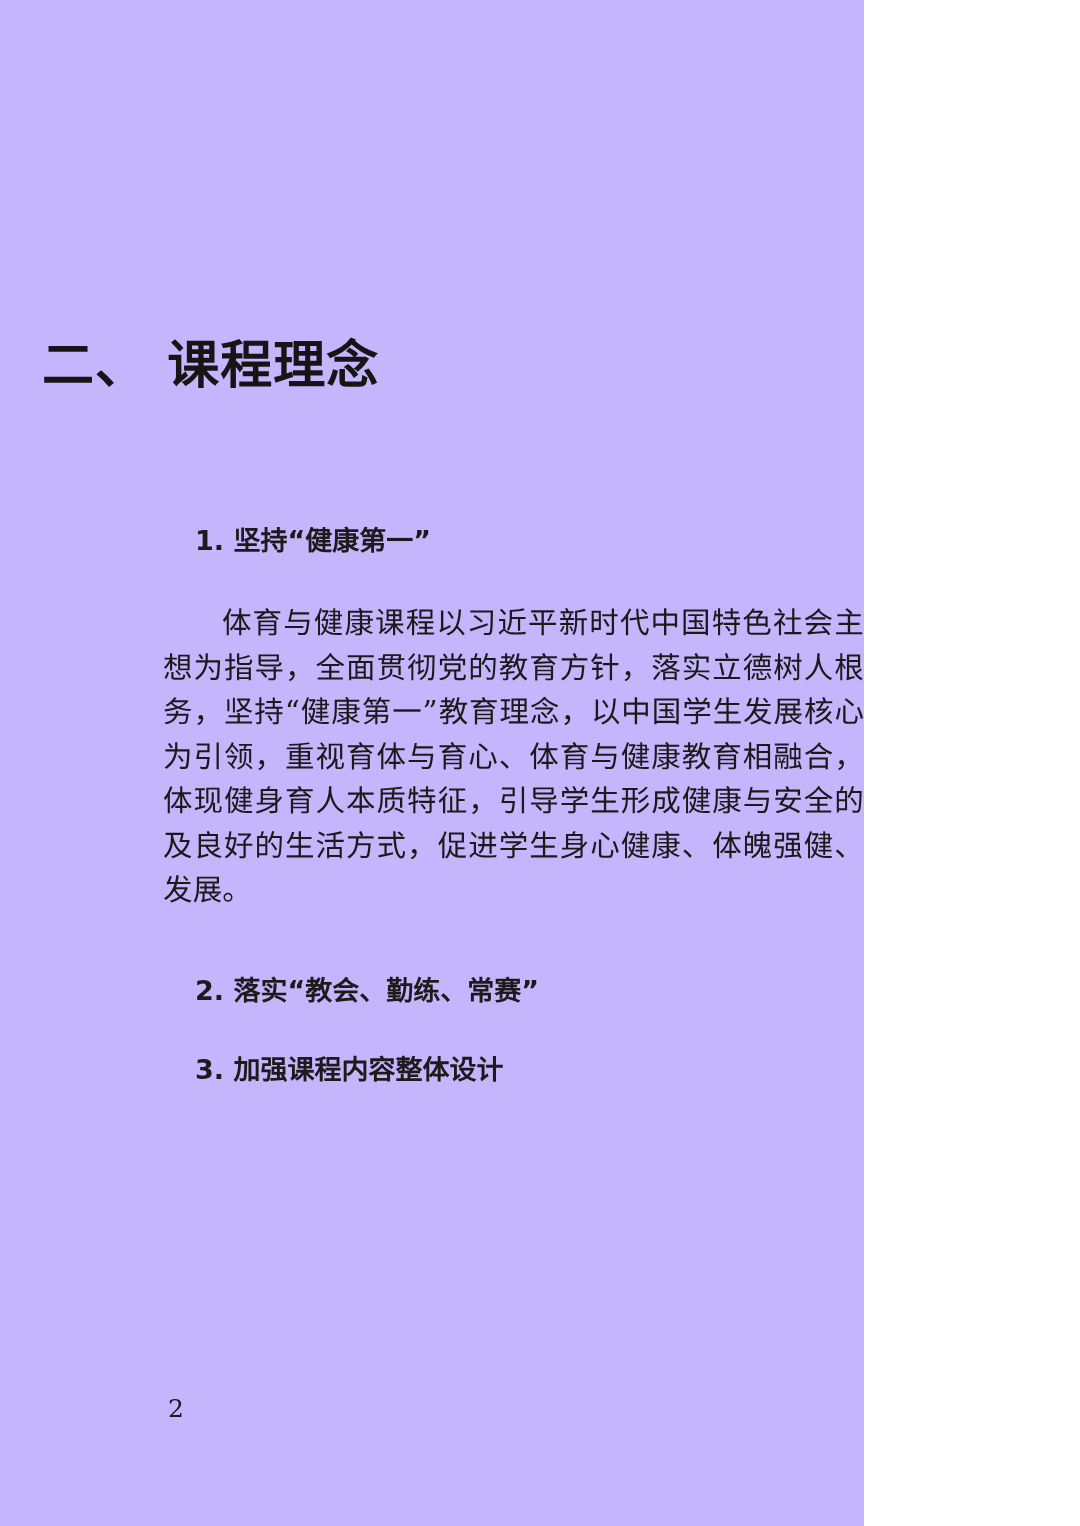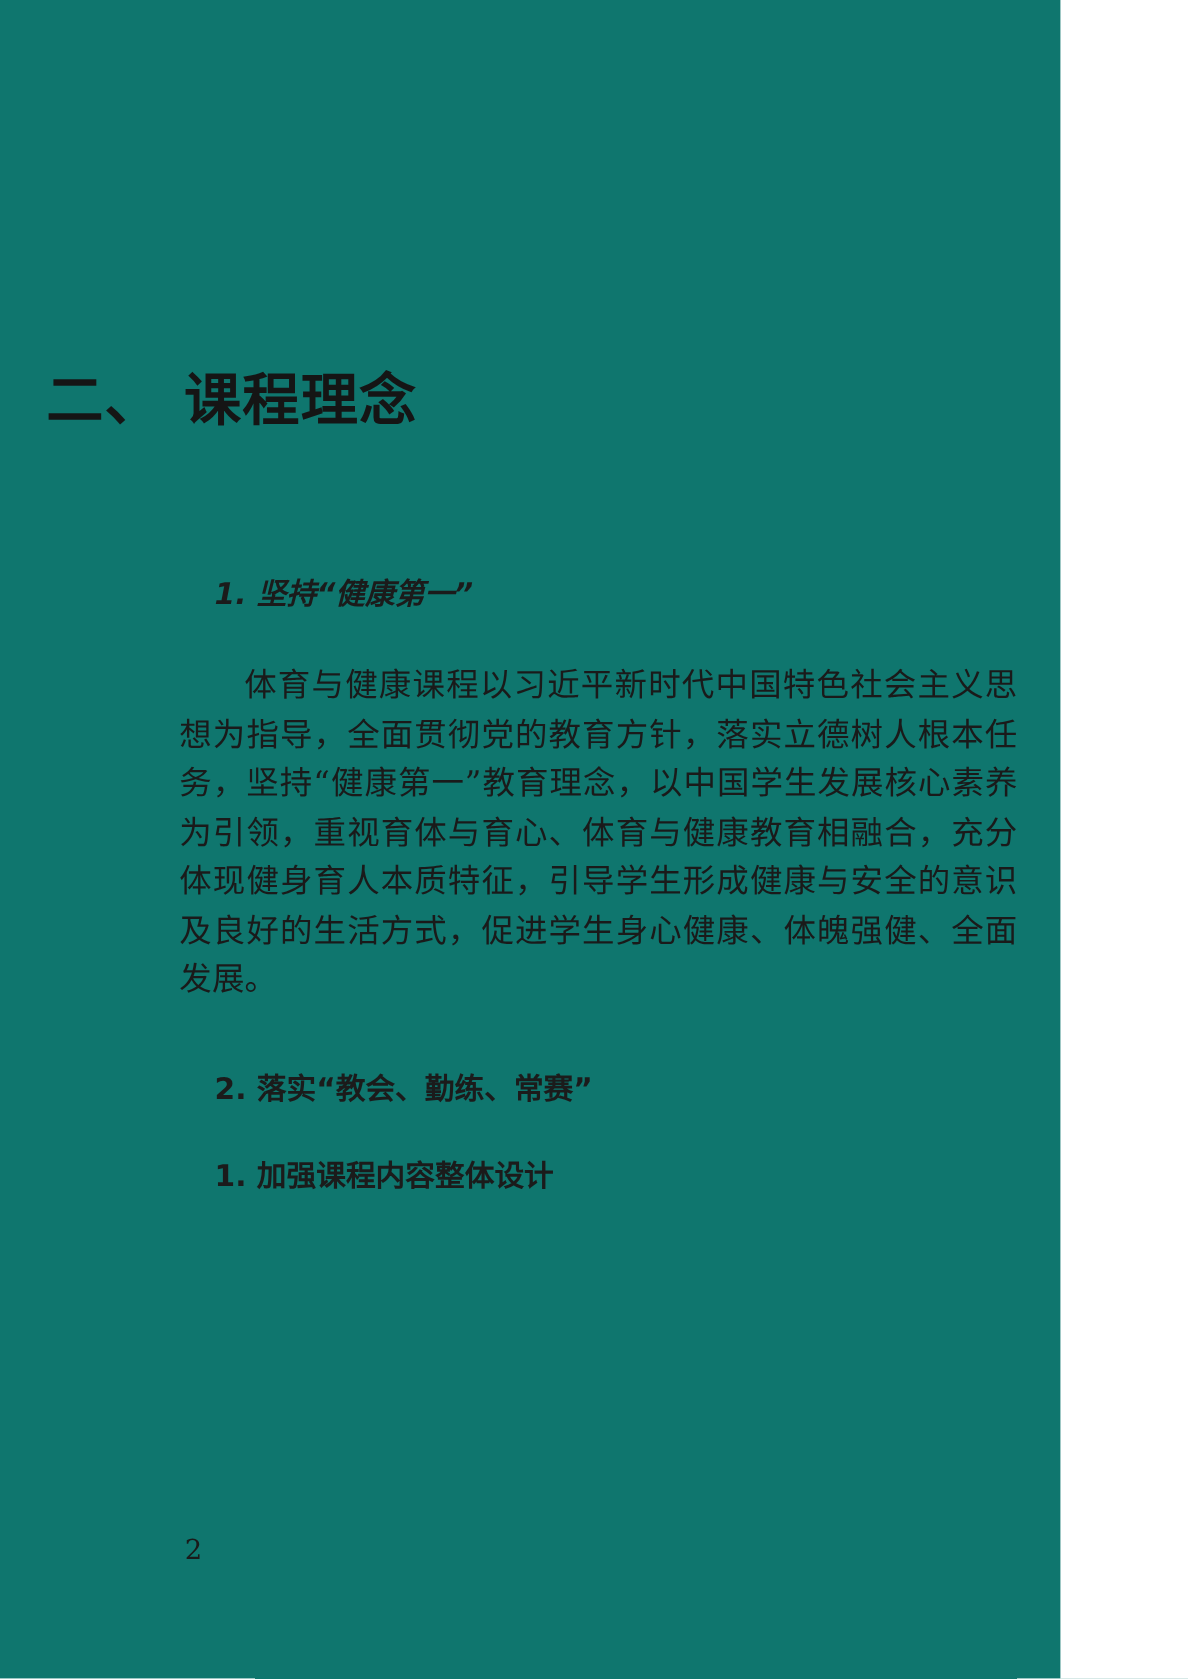--- a/index.html
+++ b/index.html
@@ -4,23 +4,23 @@
 <title>课程理念</title>
 <style>
   html, body {
     margin: 0;
     padding: 0;
     background: #ffffff;
   }
 
   .page {
     position: relative;
-    width: 964px;
+    width: 864px;
     height: 1526px;
-    background: #0f766e;
+    background: #c4b5fd;
     overflow: hidden;
     box-sizing: border-box;
   }
 
   
   .content {
     position: absolute;
     left: 163px;
     top: 0;
     width: 762px;
@@ -63,21 +63,21 @@
     font-size: 29.5px;
     line-height: 44.5px;
     color: #1a1a1a;
     text-align: justify;
     text-justify: inter-ideograph;
     text-indent: 2em;
     letter-spacing: 0.005em;
   }
 
   
-  .block-sub-1 { margin-top: 523px; font-style: italic; }
+  .block-sub-1 { margin-top: 523px; }
   .block-par-1 { margin-top: 43px; }
   .block-sub-2 { margin-top: 60px; }
   .block-par-2 { margin-top: 42px; }
   .block-sub-3 { margin-top: 44px; }
 
   
   .page-number {
     position: absolute;
     left: 168px;
     top: 1396px;
@@ -96,19 +96,19 @@
 
   <div class="content">
 
     <h2 class="sub-heading block-sub-1">1. 坚持“健康第一”</h2>
 
     <p class="body-paragraph block-par-1">体育与健康课程以习近平新时代中国特色社会主义思想为指导，全面贯彻党的教育方针，落实立德树人根本任务，坚持“健康第一”教育理念，以中国学生发展核心素养为引领，重视育体与育心、体育与健康教育相融合，充分体现健身育人本质特征，引导学生形成健康与安全的意识及良好的生活方式，促进学生身心健康、体魄强健、全面发展。</p>
 
     <h2 class="sub-heading block-sub-2">2. 落实“教会、勤练、常赛”</h2>
 
 
-    <h2 class="sub-heading block-sub-3">1. 加强课程内容整体设计</h2>
+    <h2 class="sub-heading block-sub-3">3. 加强课程内容整体设计</h2>
 
   </div>
 
   <div class="page-number">2</div>
 
 </div>
 
 </body></html>

